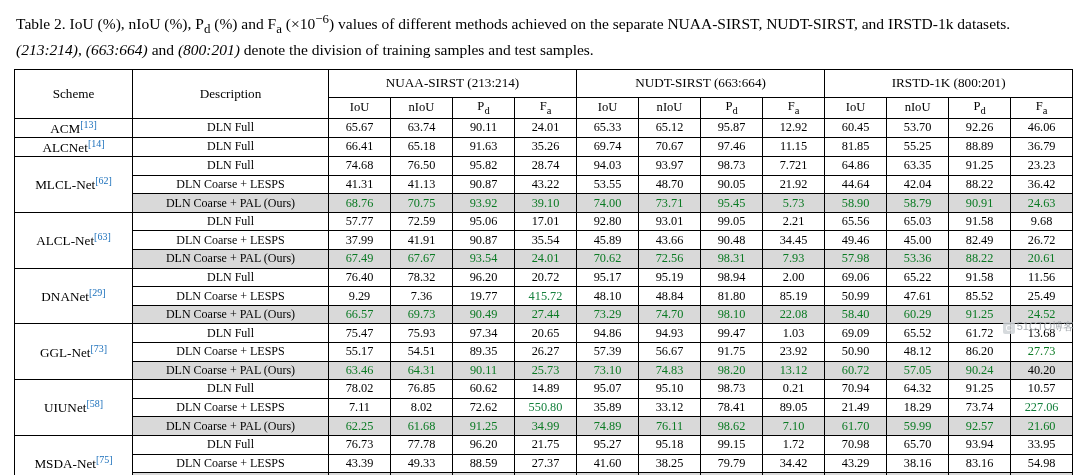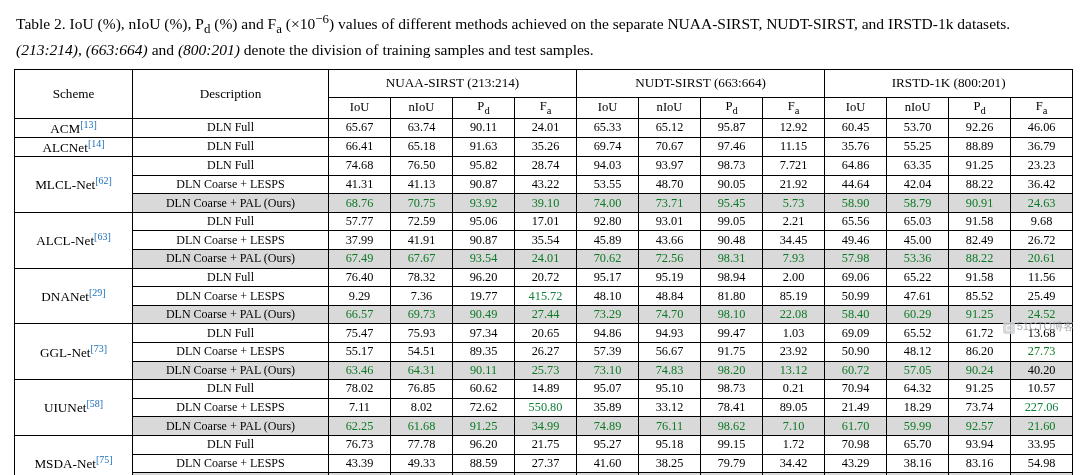--- a/index.html
+++ b/index.html
@@ -168,21 +168,21 @@
           <td class="scheme-cell" rowspan="1">ALCNet<span class="sup">[14]</span></td>
           <td class="desc">DLN Full</td>
           <td class="val ">66.41</td>
           <td class="val ">65.18</td>
           <td class="val ">91.63</td>
           <td class="val ">35.26</td>
           <td class="val ">69.74</td>
           <td class="val ">70.67</td>
           <td class="val ">97.46</td>
           <td class="val ">11.15</td>
-          <td class="val ">35.76</td>
+          <td class="val ">81.85</td>
           <td class="val ">55.25</td>
           <td class="val ">88.89</td>
           <td class="val ">36.79</td>
         </tr>
         <tr class="row-h">
           <td class="scheme-cell" rowspan="3">MLCL-Net<span class="sup">[62]</span></td>
           <td class="desc">DLN Full</td>
           <td class="val ">74.68</td>
           <td class="val ">76.50</td>
           <td class="val ">95.82</td>

